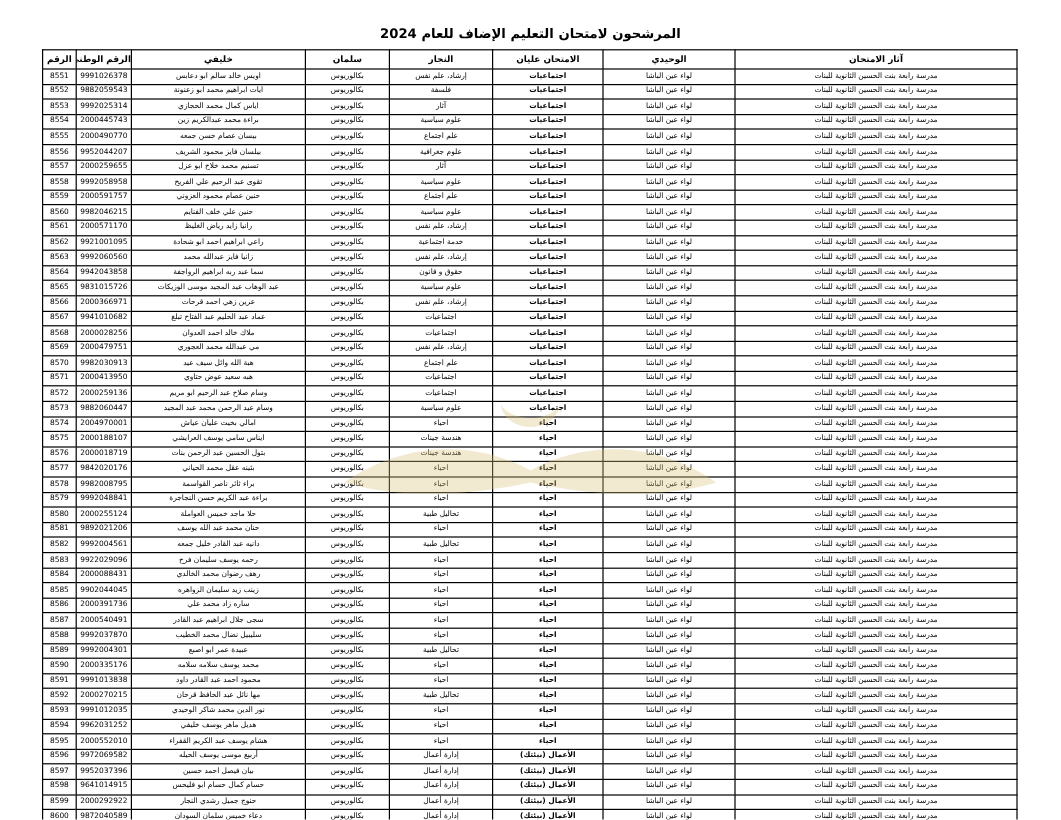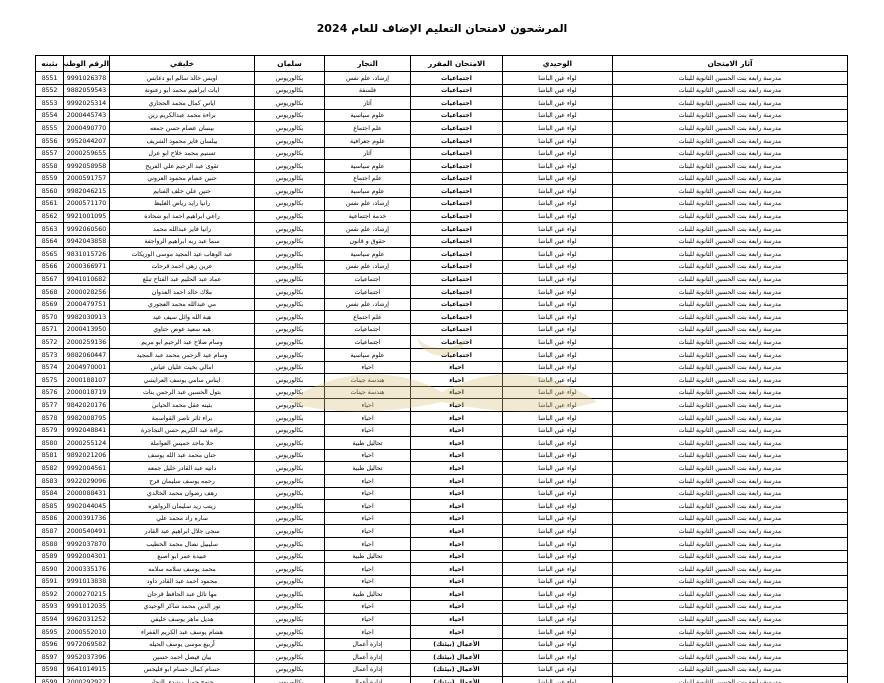--- a/index.html
+++ b/index.html
@@ -19,21 +19,21 @@
     width: 884px;
     height: 683px;
     position: relative;
     box-sizing: border-box;
     padding: 0;
   }
   .doc-title {
     text-align: center;
     font-size: 11px;
     font-weight: bold;
-    margin: 22px 0 20px 0;
+    margin: 22px 0 6px 0;
     letter-spacing: 0;
   }
   .table-wrap {
     margin: 0 auto;
     width: 812px;
   }
   table.main {
     border-collapse: collapse;
     width: 100%;
     table-layout: fixed;
@@ -115,26 +115,26 @@
           <col class="c-spec">
         <col class="c-qual">
           <col class="c-name">
           <col class="c-natid">
           <col class="c-seq">
       </colgroup>
       <thead>
         <tr>
           <th>آثار الامتحان</th>
           <th>الوحيدي</th>
-          <th>الامتحان المقرر</th>
+          <th>الامتحان عليان</th>
           <th>النجار</th>
           <th>سلمان</th>
           <th>خليفي</th>
           <th>الرقم الوطني</th>
-          <th>بثينه</th>
+          <th>الرقم</th>
         </tr>
       </thead>
       <tbody>
           <tr>
             <td class="center-name">مدرسة رابعة بنت الحسين الثانوية للبنات</td>
             <td class="dir">لواء عين الباشا</td>
             <td class="exam">اجتماعيات</td>
             <td class="spec">إرشاد، علم نفس</td>
             <td class="qual">بكالوريوس</td>
             <td class="name">اويس خالد سالم ابو دعابس</td>

